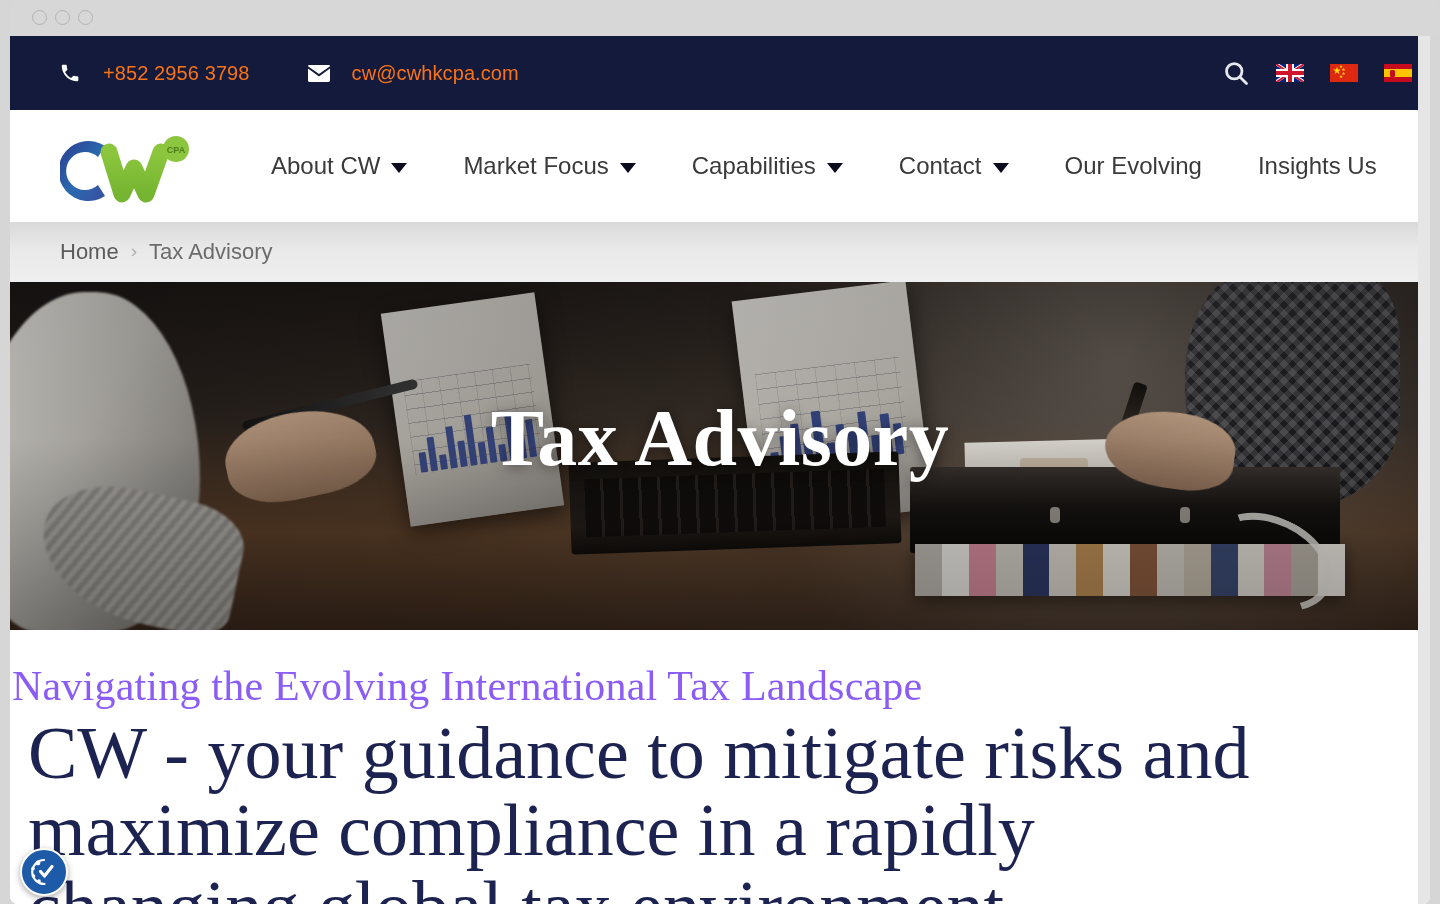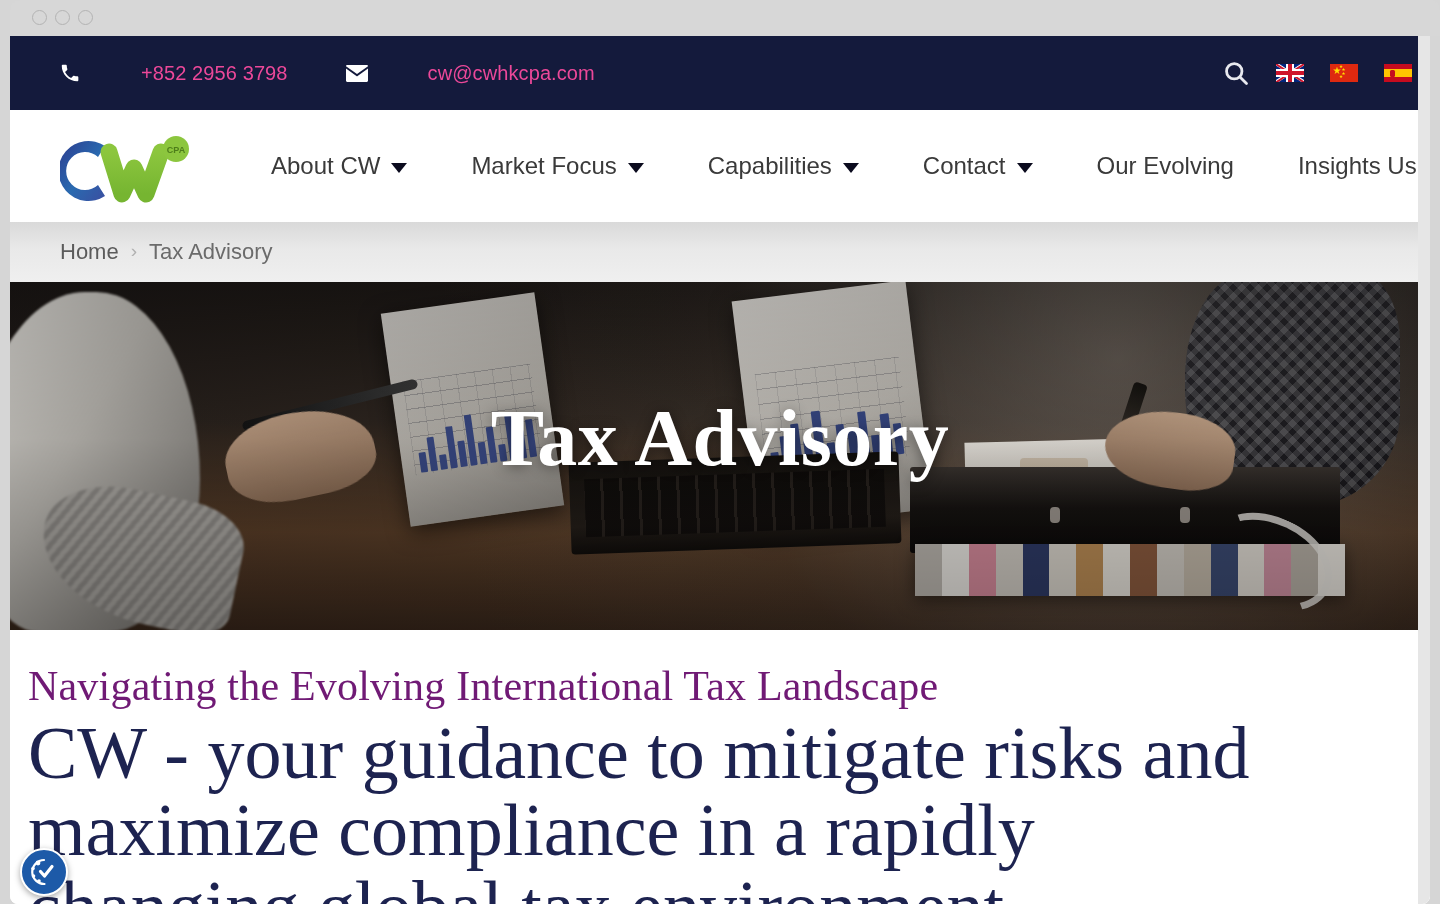--- a/index.html
+++ b/index.html
@@ -70,25 +70,24 @@
   .contact-group.second { margin-left: 56px; }
   .contact-icon {
     color: #ffffff;
     display: flex;
     align-items: center;
     justify-content: center;
     width: 26px;
   }
   .contact-icon svg { display: block; }
   .contact-text {
-    color: #ec4899;
+    color: #f97316;
     font-size: 20px;
     letter-spacing: 0.1px;
     white-space: nowrap;
-    margin-left: 38px;
   }
   #topbar-right {
     position: absolute;
     right: 18px; top: 0;
     height: 74px;
     display: flex;
     align-items: center;
     gap: 26px;
   }
   #search-icon-btn {
@@ -166,21 +165,21 @@
     width: 145px;
     height: 80px;
     flex: none;
   }
   #logo svg { display: block; }
 
   #mainnav {
     display: flex;
     align-items: flex-end;
     margin-left: 42px;
-    gap: 16px;
+    gap: 8px;
   }
   .nav-item {
     display: flex;
     align-items: center;
     gap: 11px;
     padding: 0 24px;
     color: #3a3a3a;
     font-size: 24px;
     white-space: nowrap;
     cursor: pointer;
@@ -396,22 +395,22 @@
   }
 
   
   #content {
     position: relative;
     width: 1420px;
     padding: 34px 0 0 0;
     background: #ffffff;
   }
   #content-eyebrow {
-    margin-left: 18px;
-    color: #701a75;
+    margin-left: 2px;
+    color: #8b5cf6;
     font-family: "Liberation Serif", serif;
     font-size: 42px;
     line-height: 1.08;
     letter-spacing: 0.2px;
     white-space: nowrap;
   }
   #content-heading {
     margin-left: 18px;
     margin-top: 6px;
     color: #1d2350;

